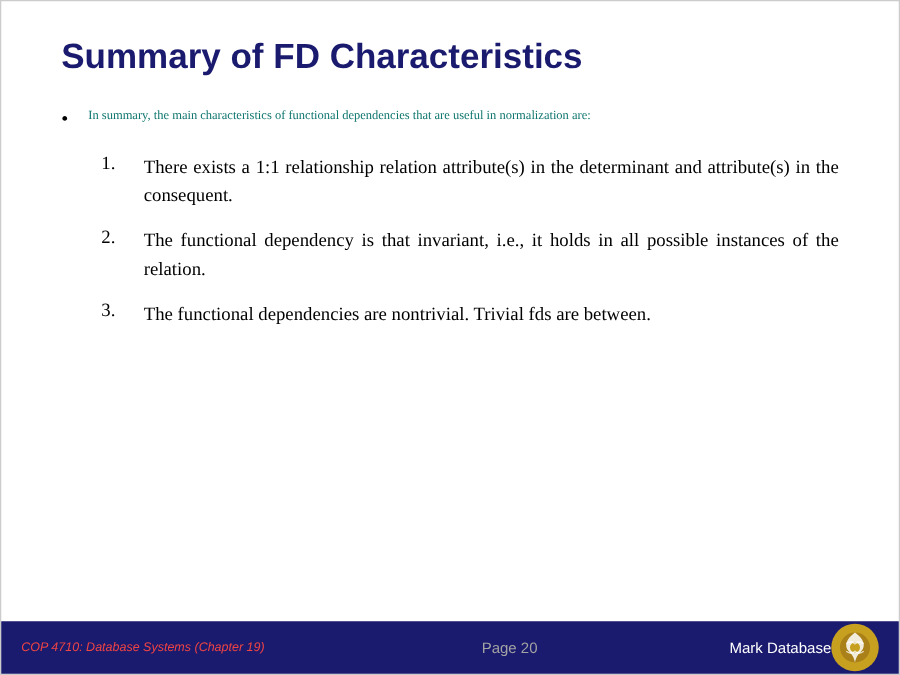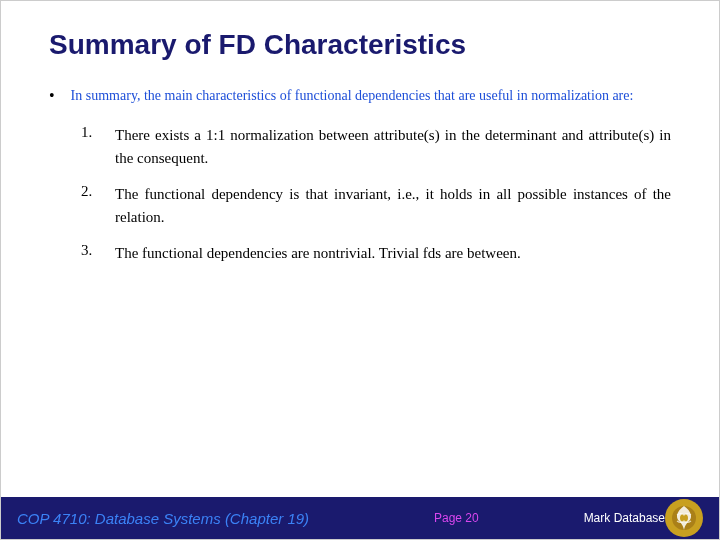--- a/index.html
+++ b/index.html
@@ -46,23 +46,23 @@
 
     .bullet-dot {
       font-size: 16px;
       margin-right: 16px;
       margin-top: 2px;
       flex-shrink: 0;
       color: #000;
     }
 
     .bullet-text {
-      font-size: 14px;
+      font-size: 10px;
       line-height: 1.5;
-      color: #1d4ed8;
+      color: #0f766e;
       text-align: justify;
     }
 
     .numbered-list {
       margin-left: 32px;
     }
 
     .numbered-item {
       display: flex;
       align-items: flex-start;
@@ -87,28 +87,28 @@
     .slide-footer {
       background: #1a1a6e;
       height: 42px;
       display: flex;
       align-items: center;
       padding: 0 16px;
       justify-content: space-between;
     }
 
     .footer-left {
-      color: #3b82f6;
-      font-size: 15px;
+      color: #ef4444;
+      font-size: 10px;
       font-family: Arial, sans-serif;
       font-style: italic;
     }
 
     .footer-center {
-      color: #d946ef;
+      color: #a3a3a3;
       font-size: 12px;
       font-family: Arial, sans-serif;
       padding-left: 20px;
     }
 
     .footer-right {
       color: #fff;
       font-size: 12px;
       font-family: Arial, sans-serif;
     }
@@ -142,21 +142,21 @@
       <div class="bullet-item">
         <span class="bullet-dot">•</span>
         <span class="bullet-text">In summary, the main characteristics of functional dependencies that are useful in normalization are:</span>
       </div>
     </div>
 
     <div class="numbered-list">
 
       <div class="numbered-item">
         <span class="numbered-label">1.</span>
-        <span class="numbered-text">There exists a 1:1 normalization between attribute(s) in the determinant and attribute(s) in the consequent.</span>
+        <span class="numbered-text">There exists a 1:1 relationship relation attribute(s) in the determinant and attribute(s) in the consequent.</span>
       </div>
 
       <div class="numbered-item">
         <span class="numbered-label">2.</span>
         <span class="numbered-text">The functional dependency is that invariant, i.e., it holds in all possible instances of the relation.</span>
       </div>
 
       <div class="numbered-item">
         <span class="numbered-label">3.</span>
         <span class="numbered-text">The functional dependencies are nontrivial.   Trivial fds are between.</span>

